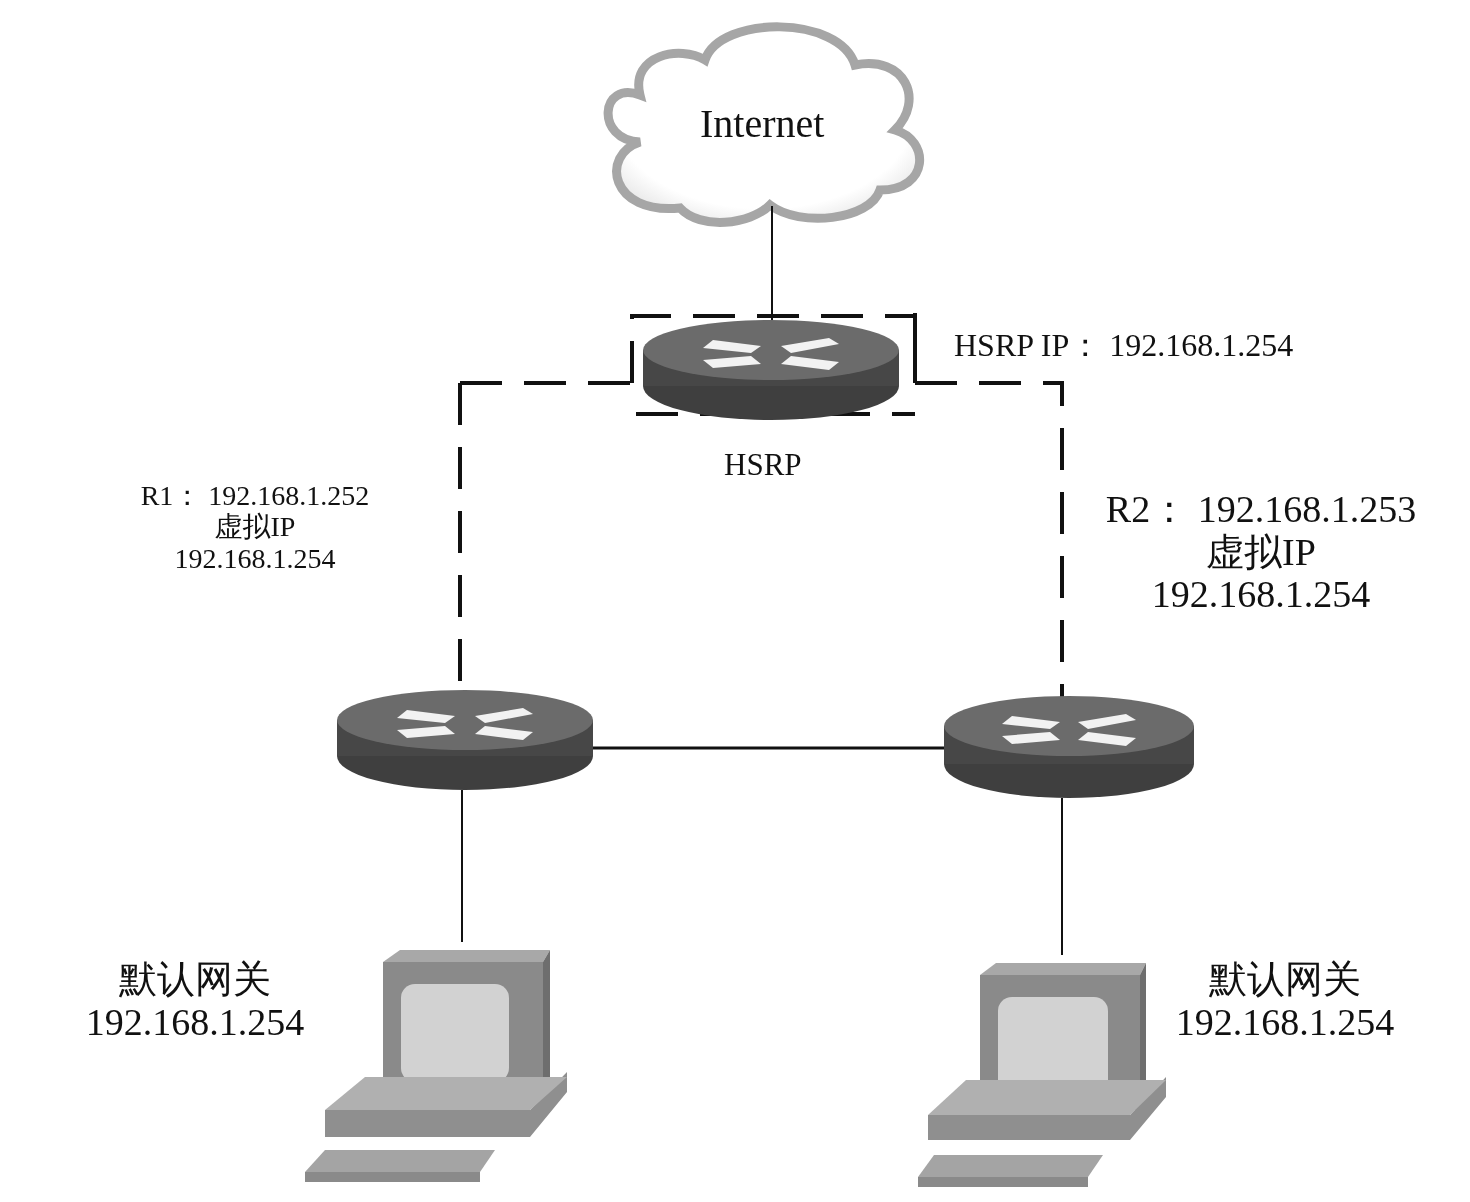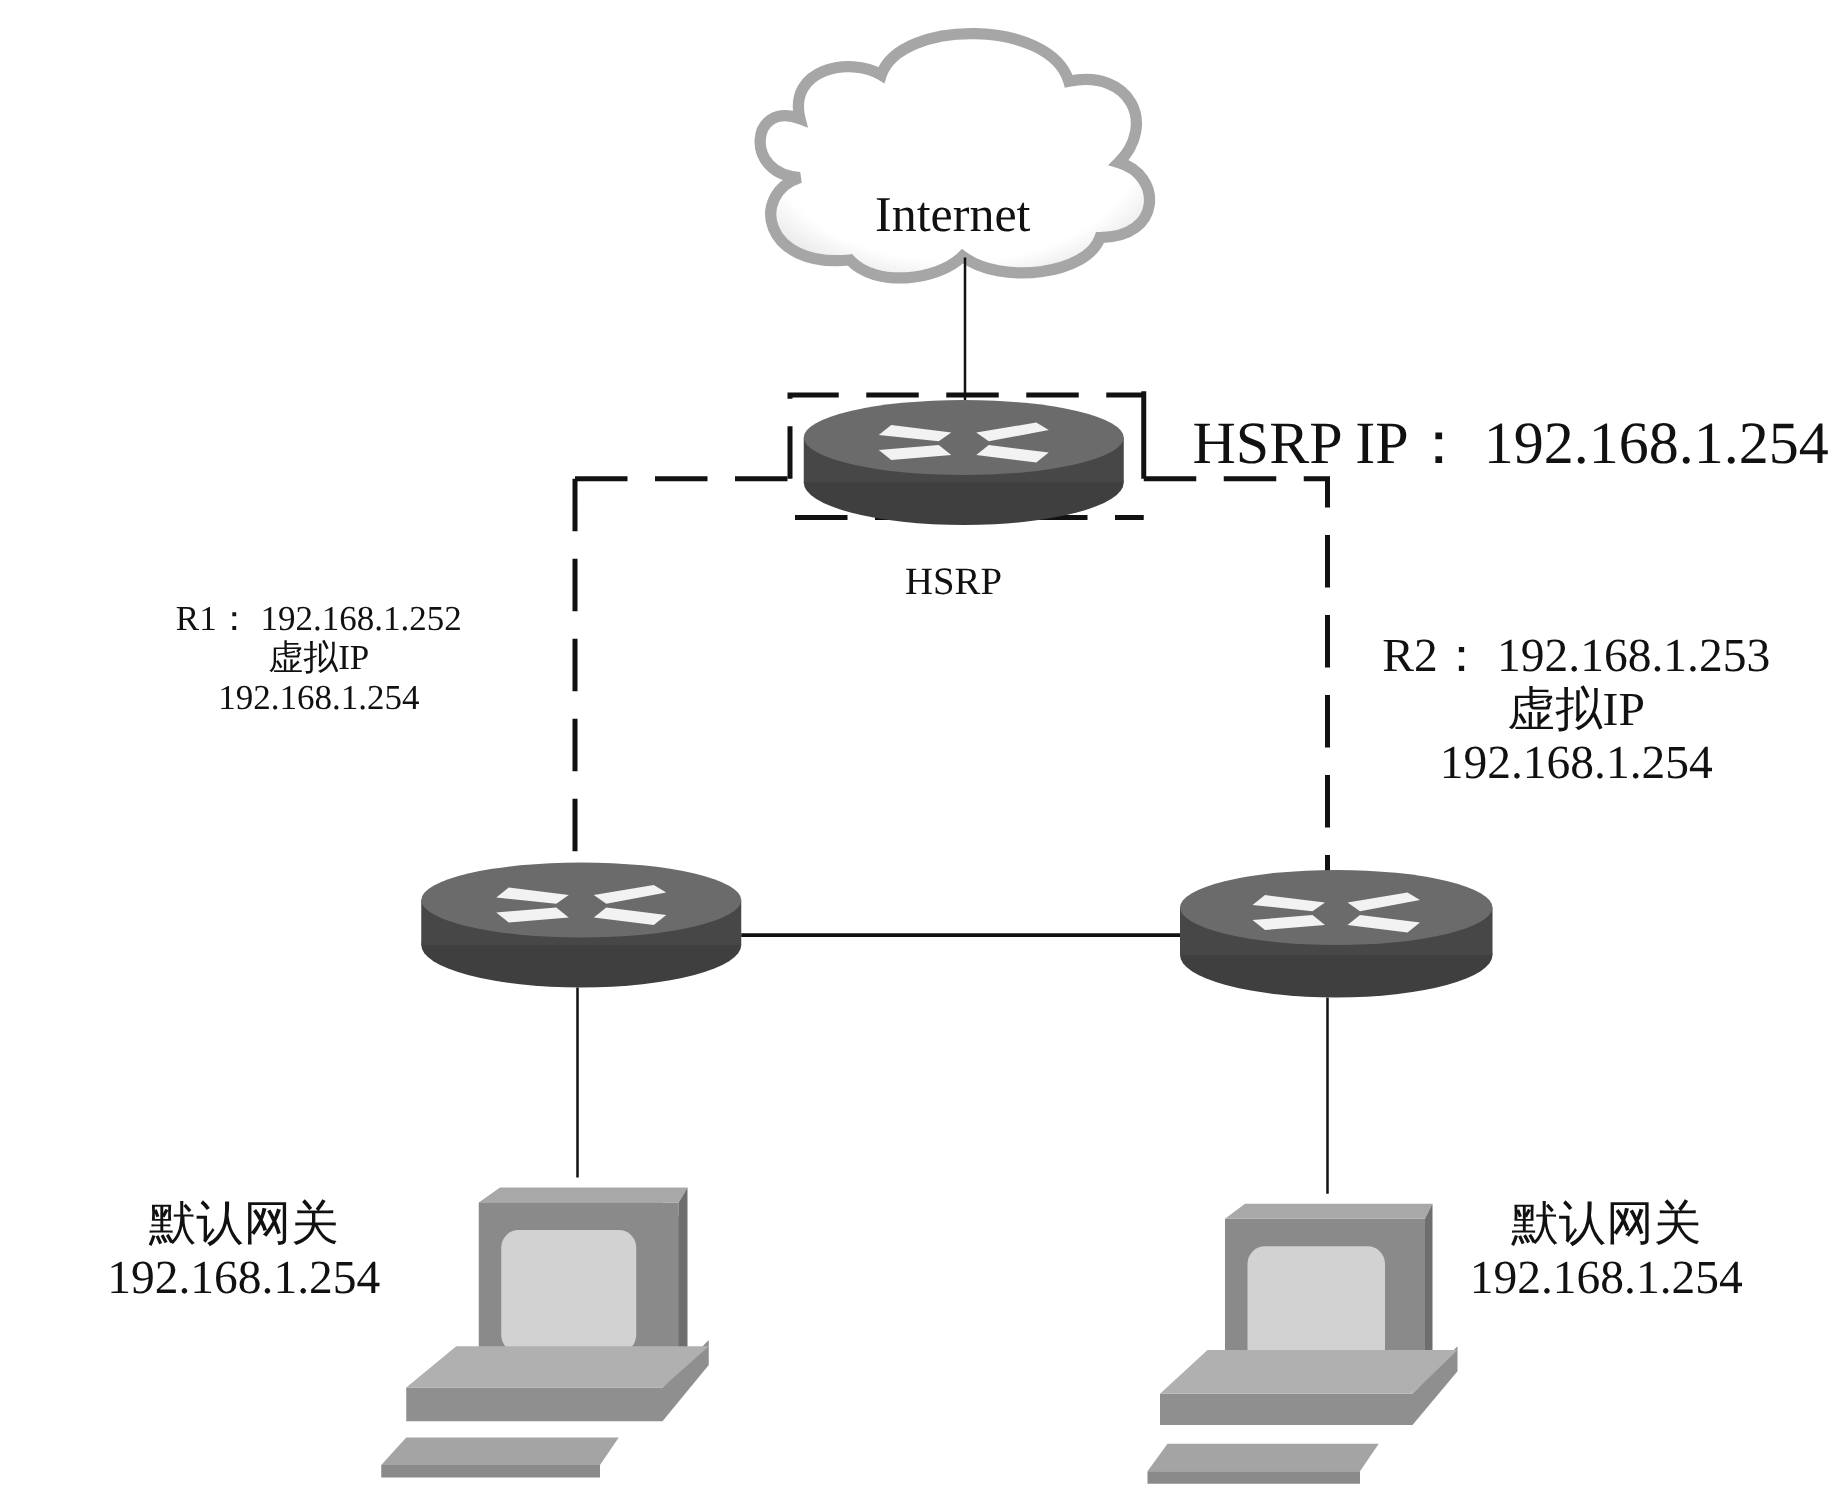--- a/index.html
+++ b/index.html
@@ -100,33 +100,33 @@
     <polygon points="62,20 78,8 228,8 222,20" fill="#a8a8a8"></polygon>
     <polygon points="222,20 228,8 228,140 222,155" fill="#6e6e6e"></polygon>
     <rect x="80" y="42" width="110" height="98" rx="14" fill="#d2d2d2"></rect>
     <polygon points="10,160 212,160 248,122 248,142 212,185 10,185" fill="#8f8f8f"></polygon>
     <polygon points="10,160 48,125 248,125 212,160" fill="#b0b0b0"></polygon>
     <polygon points="0,222 170,222 185,200 16,200" fill="#a4a4a4"></polygon>
     <polygon points="0,222 170,222 170,232 0,232" fill="#8a8a8a"></polygon>
   </g>
 </svg>
 
-<div class="lbl" style="left:700px; top:102px; font-size:40px;margin-top:48px;">Internet</div>
+<div class="lbl" style="left:700px; top:102px; font-size:40px;">Internet</div>
 
-<div class="lbl" style="left:954px; top:328px; font-size:48px;">HSRP IP： 192.168.1.254</div>
+<div class="lbl" style="left:954px; top:328px; font-size:32px;">HSRP IP： 192.168.1.254</div>
 
 <div class="lbl" style="left:724px; top:448px; font-size:31px;">HSRP</div>
 
 <div class="lbl center" style="left:70px; top:480px; width:370px; font-size:28px;">
   <div>R1： 192.168.1.252</div>
   <div>虚拟IP</div>
   <div>192.168.1.254</div>
 </div>
 
-<div class="lbl center" style="left:1076px; top:488px; width:370px; font-size:38px;margin-top:16px;">
+<div class="lbl center" style="left:1076px; top:488px; width:370px; font-size:38px;">
   <div>R2： 192.168.1.253</div>
   <div>虚拟IP</div>
   <div>192.168.1.254</div>
 </div>
 
 <div class="lbl center" style="left:60px; top:958px; width:270px; font-size:38px;">
   <div>默认网关</div>
   <div>192.168.1.254</div>
 </div>
 

